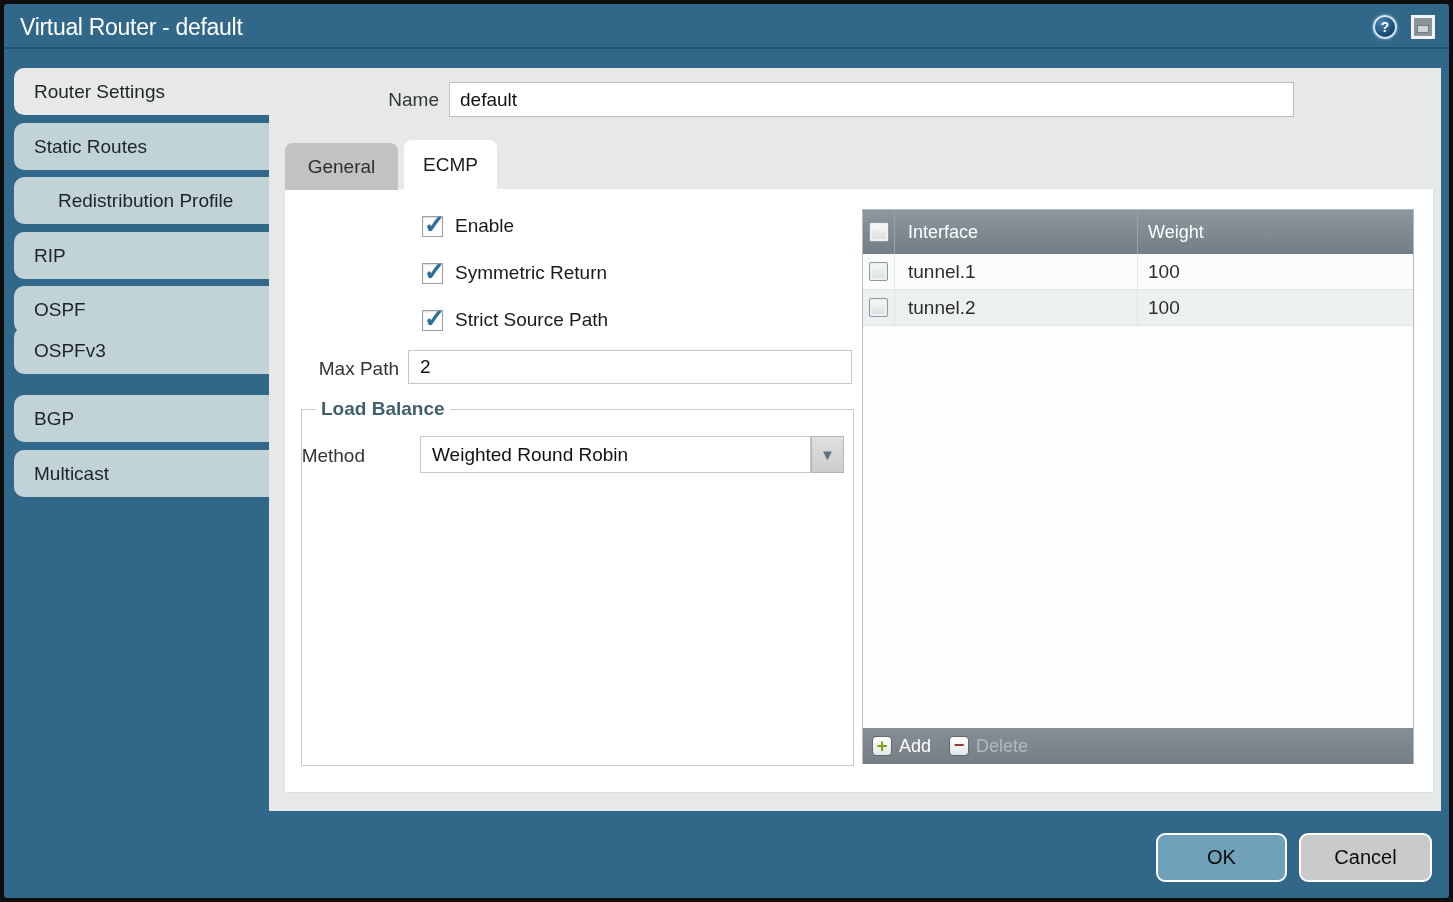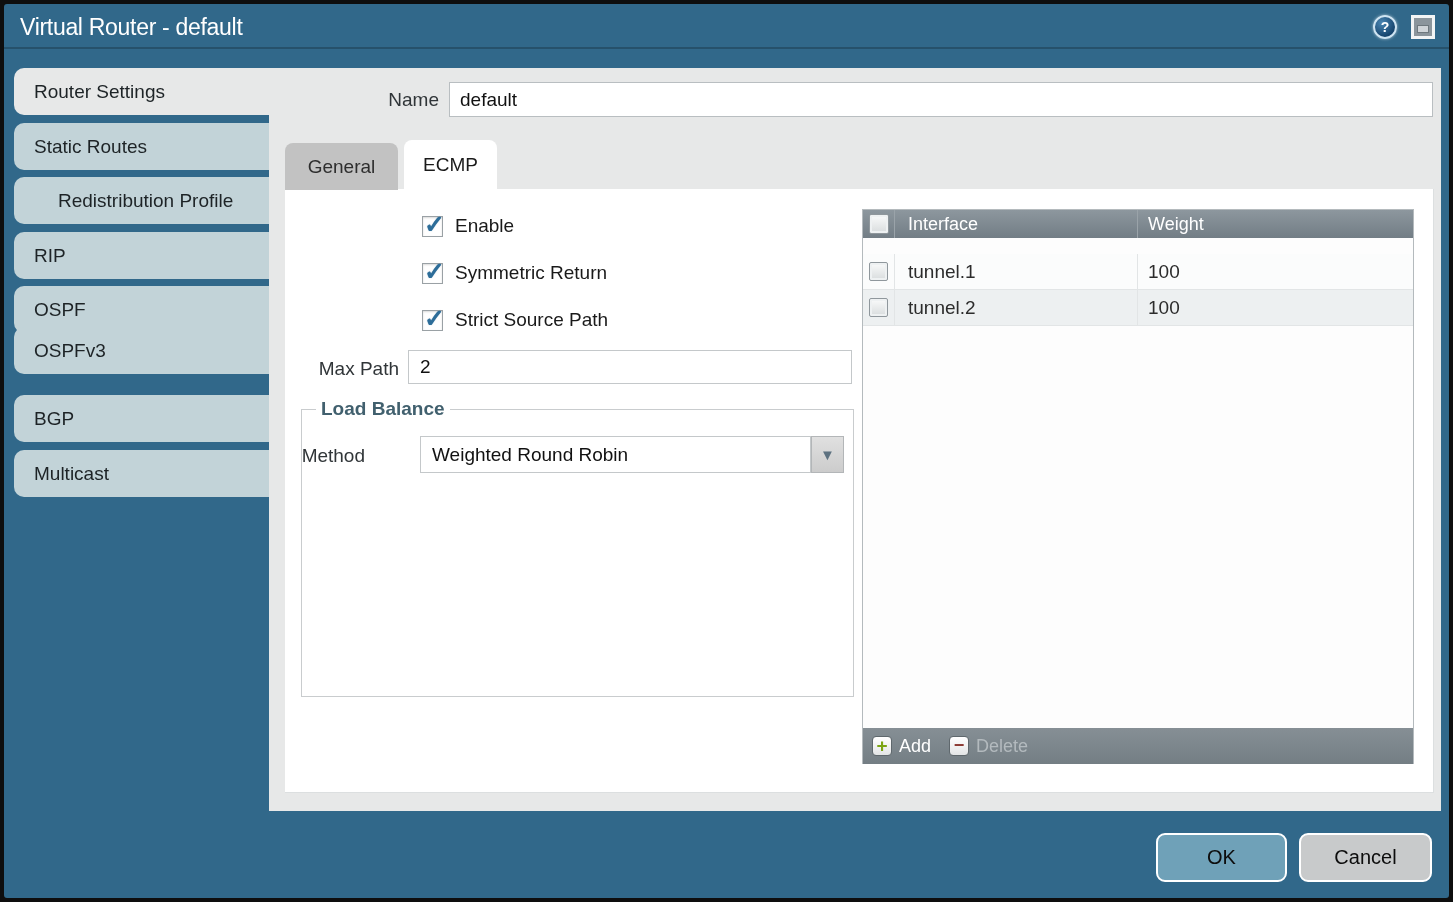--- a/index.html
+++ b/index.html
@@ -64,21 +64,21 @@
   
   .content-panel {
     position:absolute; left:265px; top:64px; width:1172px; height:743px;
     background:#e7e8e8; z-index:2;
   }
   .name-label {
     position:absolute; left:300px; top:85px; width:135px;
     text-align:right; font-size:19px; color:#303538;
   }
   .name-input {
-    position:absolute; left:445px; top:78px; width:984px; height:35px;
+    position:absolute; left:445px; top:78px; width:845px; height:35px;
     background:#ffffff; border:1px solid #b9bec1;
     font-family:"Liberation Sans", sans-serif;
     font-size:19px; color:#111; padding:0 10px;
   }
   
   .tab {
     position:absolute; top:139px; height:47px;
     border-radius:8px 8px 0 0;
     display:flex; align-items:center; justify-content:center;
     font-size:19px; cursor:pointer; z-index:4;
@@ -111,21 +111,21 @@
     text-align:right; font-size:19px; color:#303538; z-index:4;
   }
   .maxpath-input {
     position:absolute; left:404px; top:346px; width:444px; height:34px;
     background:#ffffff; border:1px solid #c4c8ca;
     font-family:"Liberation Sans", sans-serif;
     font-size:19px; color:#111; padding:0 11px; z-index:4;
   }
   
   .lb-fieldset {
-    position:absolute; left:297px; top:405px; width:553px; height:288px;
+    position:absolute; left:297px; top:405px; width:553px; height:357px;
     border:1px solid #c9ccce; z-index:4;
   }
   .lb-legend {
     position:absolute; left:14px; top:-12px;
     background:#ffffff; padding:0 5px;
     font-size:19px; font-weight:bold; color:#41606e;
   }
   .method-label {
     position:absolute; left:-247px; top:35px; width:310px;
     text-align:right; font-size:19px; color:#303538;
@@ -142,21 +142,21 @@
     border:1px solid #b3b6b8;
     display:flex; align-items:center; justify-content:center;
     font-size:15px; color:#5d7180; cursor:pointer;
   }
   
   .iface-table {
     position:absolute; left:858px; top:205px; width:552px; height:555px;
     border:1px solid #b4babd; background:#fdfdfd; z-index:4;
   }
   .iface-header {
-    position:absolute; left:0; top:0; right:0; height:28px;
+    position:absolute; left:0; top:0; right:0; height:44px;
     background:linear-gradient(#8d979e,#727d85);
     display:flex; color:#ffffff; font-size:18px;
   }
   .col-check { width:32px; border-right:1px solid #9aa3a9; display:flex; align-items:center; justify-content:center; }
   .col-iface { width:243px; border-right:1px solid #9aa3a9; display:flex; align-items:center; padding-left:13px; }
   .col-weight { flex:1; display:flex; align-items:center; padding-left:10px; }
   .header-checkbox, .row-checkbox {
     width:20px; height:20px;
     background:linear-gradient(#fafbfb,#d8dcdd);
     border:1px solid #8f979c;

